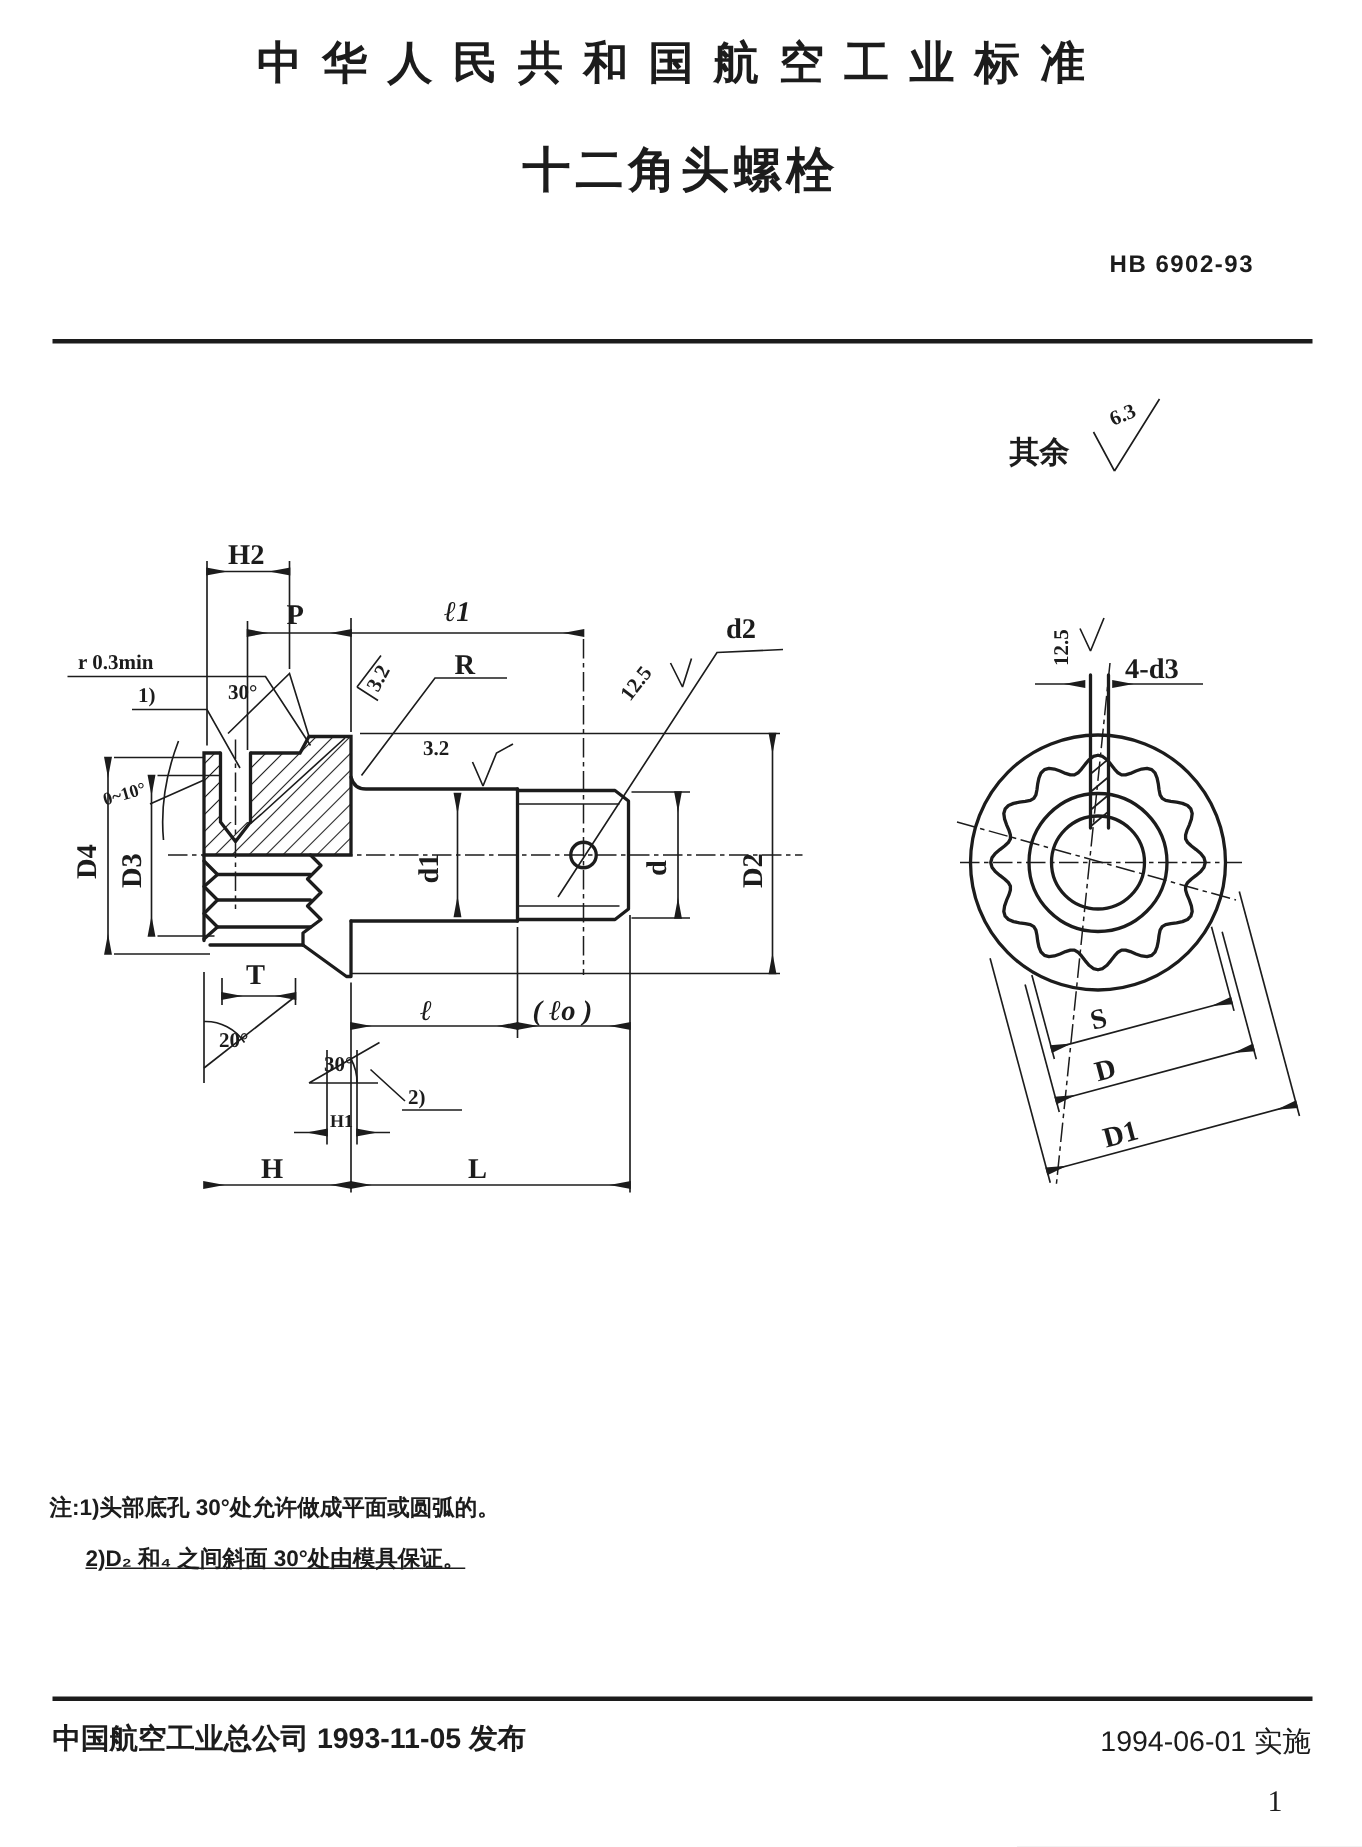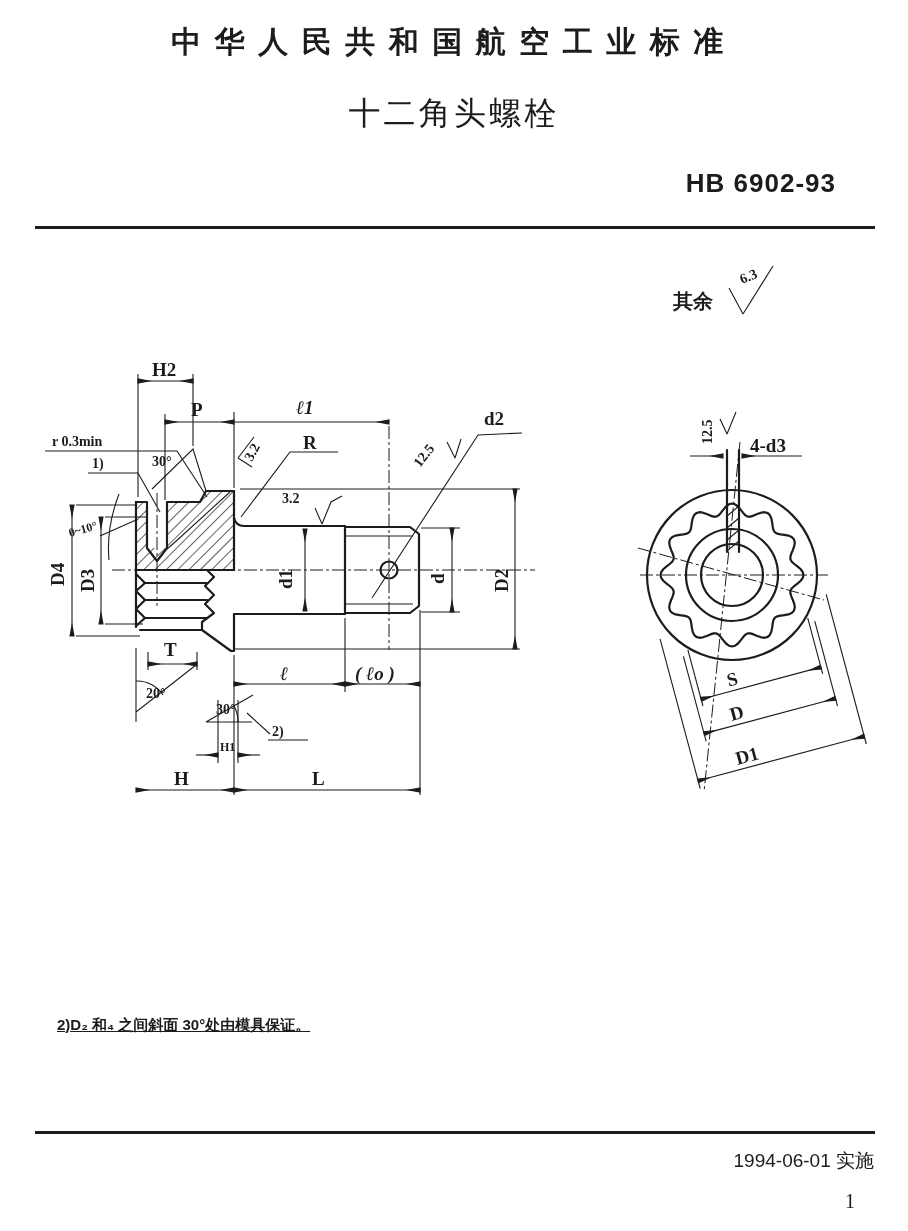--- a/index.html
+++ b/index.html
@@ -1,22 +1,22 @@
 <!DOCTYPE html>
 <html><head>
 <meta charset="utf-8">
 <style>
   html,body{margin:0;padding:0;background:#e8e8e8;}
   .page{position:relative;width:908px;height:1231px;background:#fff;margin:0 auto;
         font-family:"Liberation Sans", sans-serif;color:#1c1c1c;overflow:hidden;}
   .title{position:absolute;top:22px;left:0;width:100%;text-align:center;
          font-size:30px;font-weight:700;letter-spacing:0.45em;white-space:nowrap;}
   .subtitle{position:absolute;top:92px;left:0;width:100%;text-align:center;
-         font-size:32px;font-weight:400;letter-spacing:0.1em;}
-  .stdno{position:absolute;top:168px;right:72px;font-size:26px;font-weight:700;
+         font-size:32px;font-weight:700;letter-spacing:0.1em;}
+  .stdno{position:absolute;top:168px;right:72px;font-size:16px;font-weight:700;
          font-family:"Liberation Sans",sans-serif;letter-spacing:1px;}
   .rule{position:absolute;left:35px;width:840px;height:3px;background:#1c1c1c;}
   .rule-top{top:226px;}
   .rule-bottom{top:1131px;}
   .notes{position:absolute;left:33px;top:998px;font-size:15px;font-weight:700;line-height:1.0;}
   .notes .n2{margin-top:19px;margin-left:24px;text-decoration:underline;}
   .footer-left{position:absolute;left:35px;top:1146px;font-size:19px;font-weight:700;}
   .footer-right{position:absolute;right:34px;top:1148px;font-size:19px;font-weight:400;}
   .pagenum{position:absolute;left:845px;top:1190px;font-size:20px;font-family:"Liberation Serif",serif;}
   svg text{fill:#1c1c1c;}
@@ -220,20 +220,22 @@
           <line x1="646" y1="765" x2="818" y2="765" marker-start="url(#ar)" marker-end="url(#ar)"></line>
         </g>
         <text class="dimtxt" x="700" y="682">S</text>
         <text class="dimtxt" x="694" y="716">D</text>
         <text class="dimtxt" x="688" y="760">D1</text>
       </g>
     </g>
   </svg>
 
   <div class="notes">
+    <div class="n1">注:1)头部底孔 30°处允许做成平面或圆弧的。</div>
     <div class="n2">2)D₂ 和₄ 之间斜面 30°处由模具保证。</div>
   </div>
 
   <div class="rule rule-bottom"></div>
+  <div class="footer-left">中国航空工业总公司 1993-11-05 发布</div>
   <div class="footer-right">1994-06-01 实施</div>
   <div class="pagenum">1</div>
 
 </div>
 
 </body></html>

